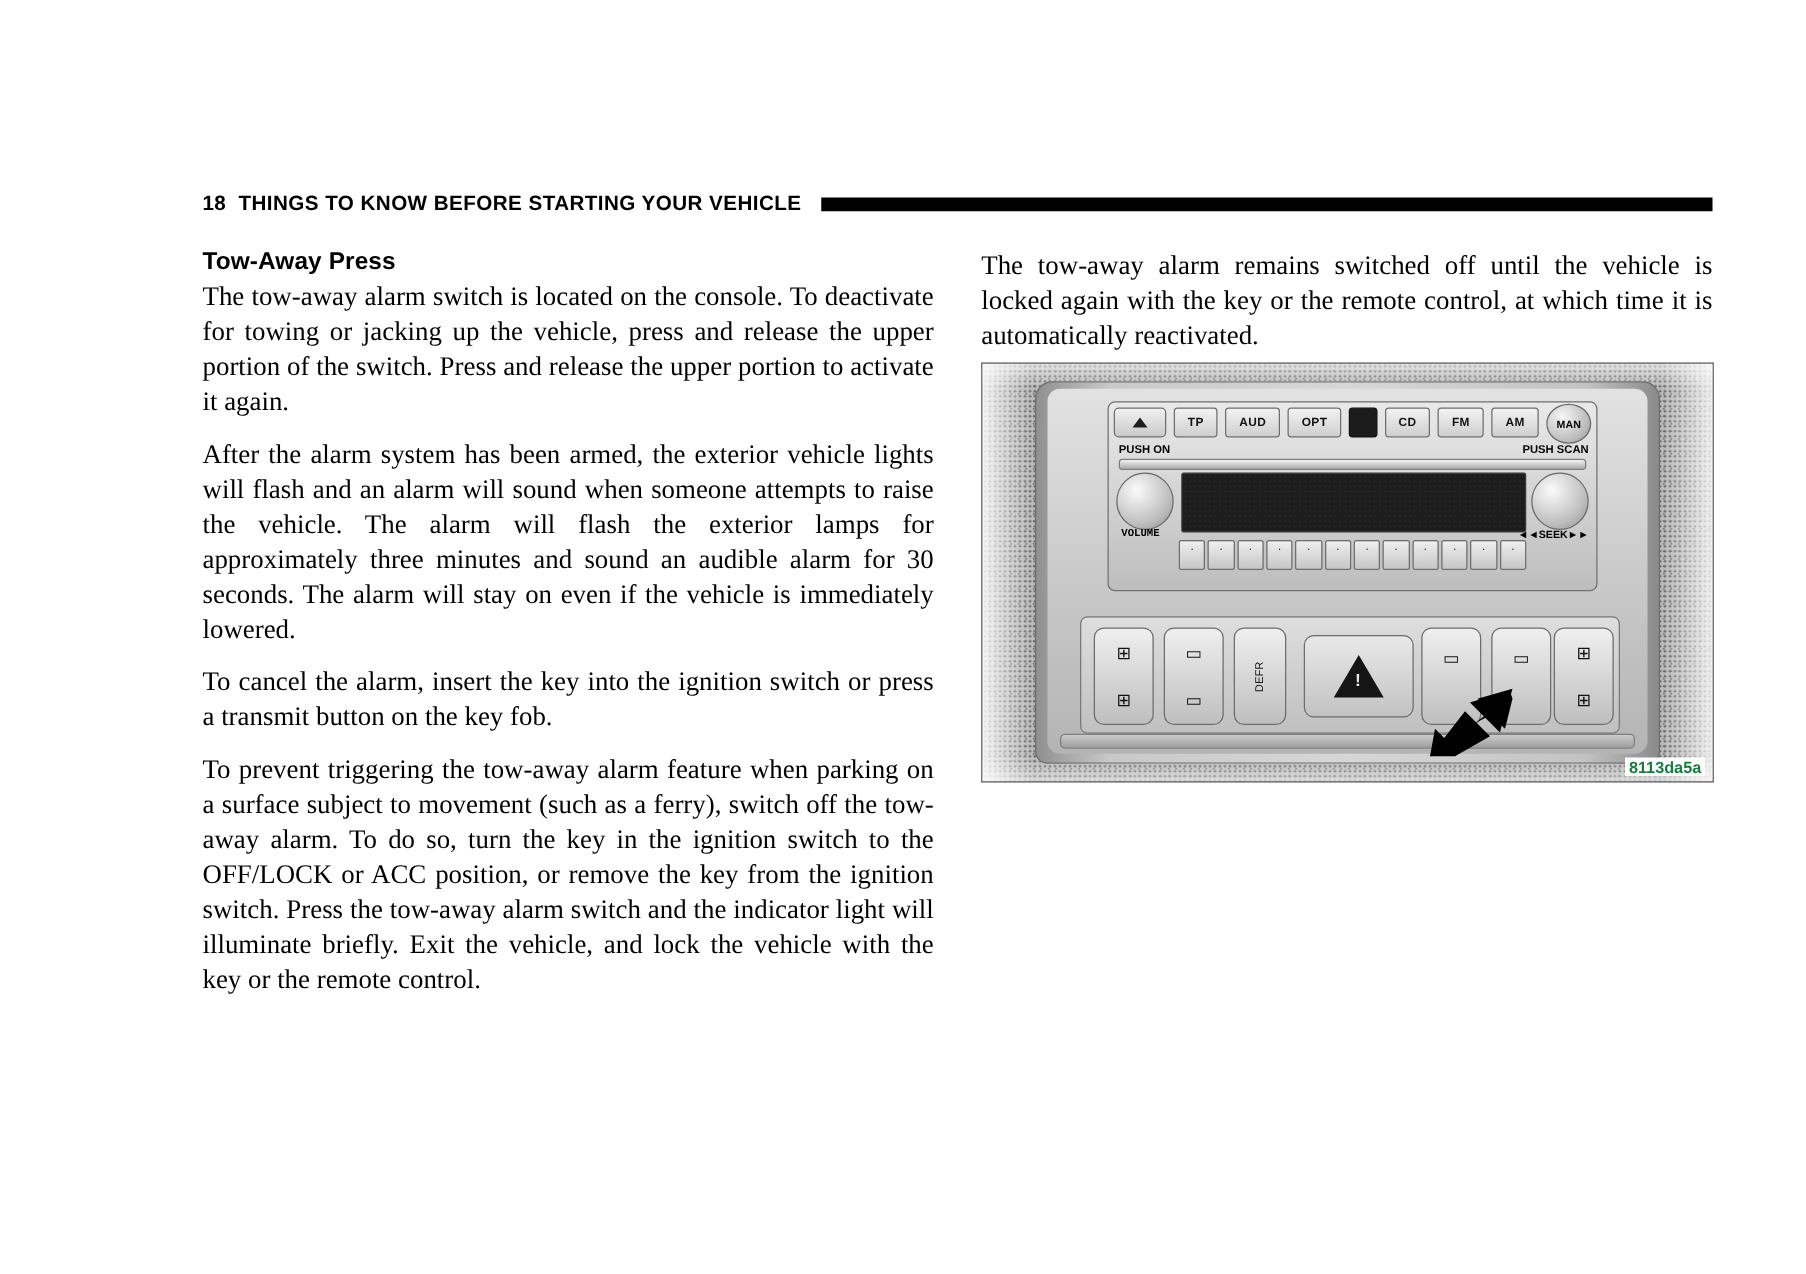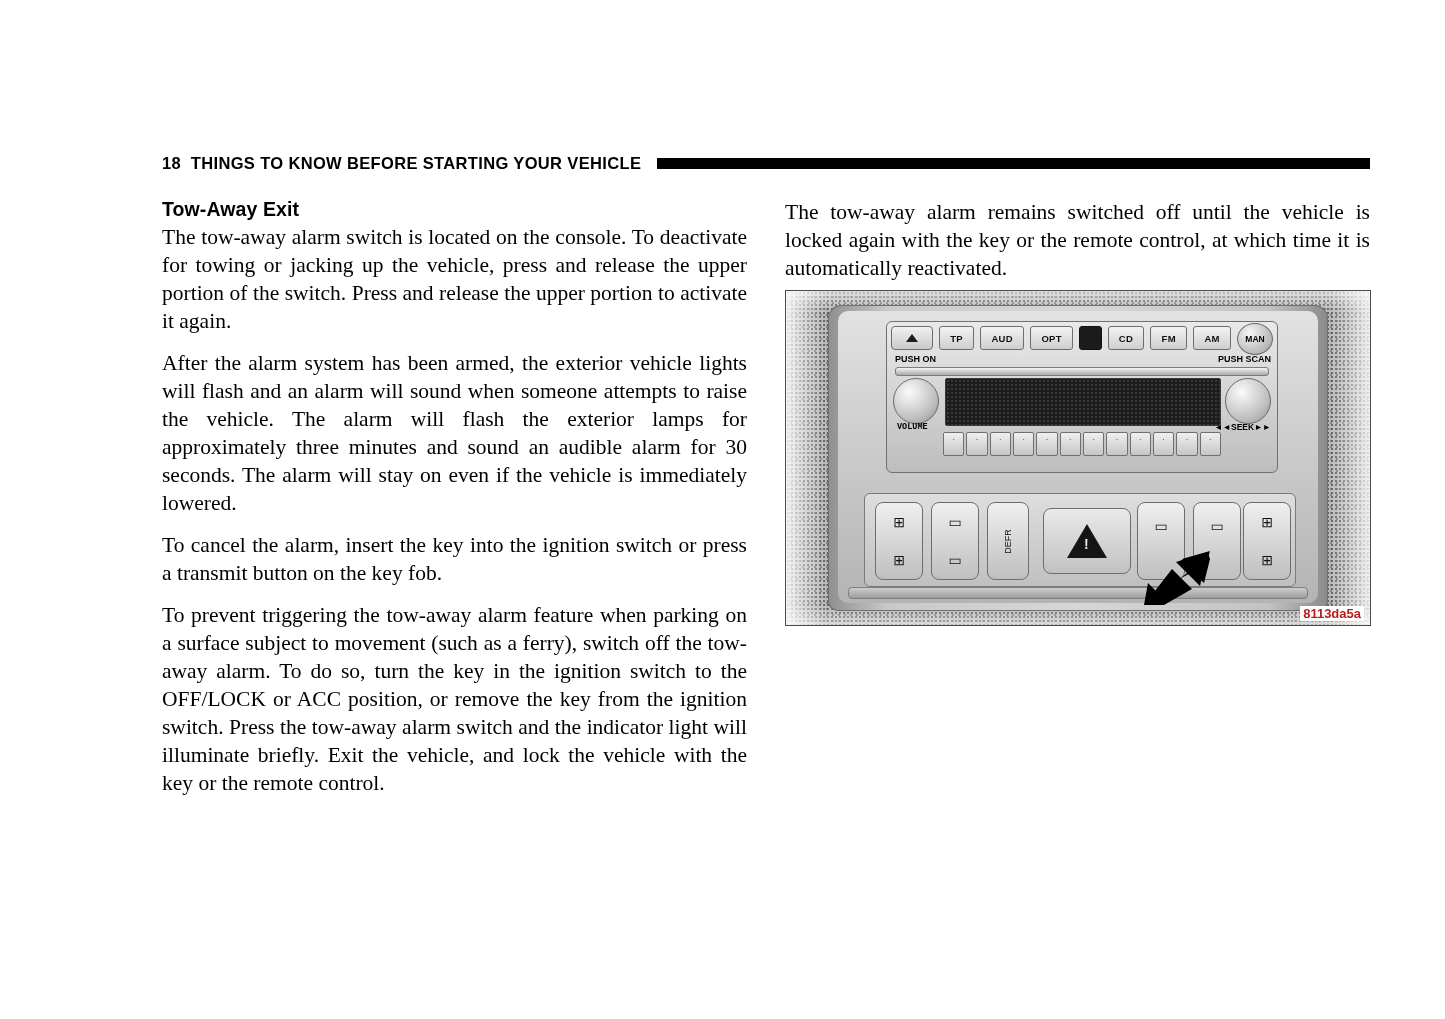--- a/index.html
+++ b/index.html
@@ -383,38 +383,38 @@
     width: 70px;
     height: 58px;
   }
   .fig-caption {
     position: absolute;
     right: 6px;
     bottom: 4px;
     font-family: "Liberation Sans", sans-serif;
     font-size: 13px;
     font-weight: bold;
-    color: #b91c1c;
+    color: #15803d;
     background: #ffffff;
     padding: 0 3px;
   }
 </style>
 </head>
 <body>
 
 <div class="page">
 
   <div class="page-header">
     <span class="page-number">18</span>
     <span class="header-title">THINGS TO KNOW BEFORE STARTING YOUR VEHICLE</span>
     <span class="header-rule"></span>
   </div>
 
   <div class="col-left">
-    <h2 class="section-title">Tow-Away Exit</h2>
+    <h2 class="section-title">Tow-Away Press</h2>
     <p class="body">The tow-away alarm switch is located on the console. To deactivate for towing or jacking up the vehicle, press and release the upper portion of the switch. Press and release the upper portion to activate it again.</p>
     <p class="body">After the alarm system has been armed, the exterior vehicle lights will flash and an alarm will sound when someone attempts to raise the vehicle. The alarm will flash the exterior lamps for approximately three minutes and sound an audible alarm for 30 seconds. The alarm will stay on even if the vehicle is immediately lowered.</p>
     <p class="body">To cancel the alarm, insert the key into the ignition switch or press a transmit button on the key fob.</p>
     <p class="body">To prevent triggering the tow-away alarm feature when parking on a surface subject to movement (such as a ferry), switch off the tow-away alarm. To do so, turn the key in the ignition switch to the OFF/LOCK or ACC position, or remove the key from the ignition switch. Press the tow-away alarm switch and the indicator light will illuminate briefly. Exit the vehicle, and lock the vehicle with the key or the remote control.</p>
   </div>
 
   <div class="col-right">
     <p class="body">The tow-away alarm remains switched off until the vehicle is locked again with the key or the remote control, at which time it is automatically reactivated.</p>
   </div>
 

